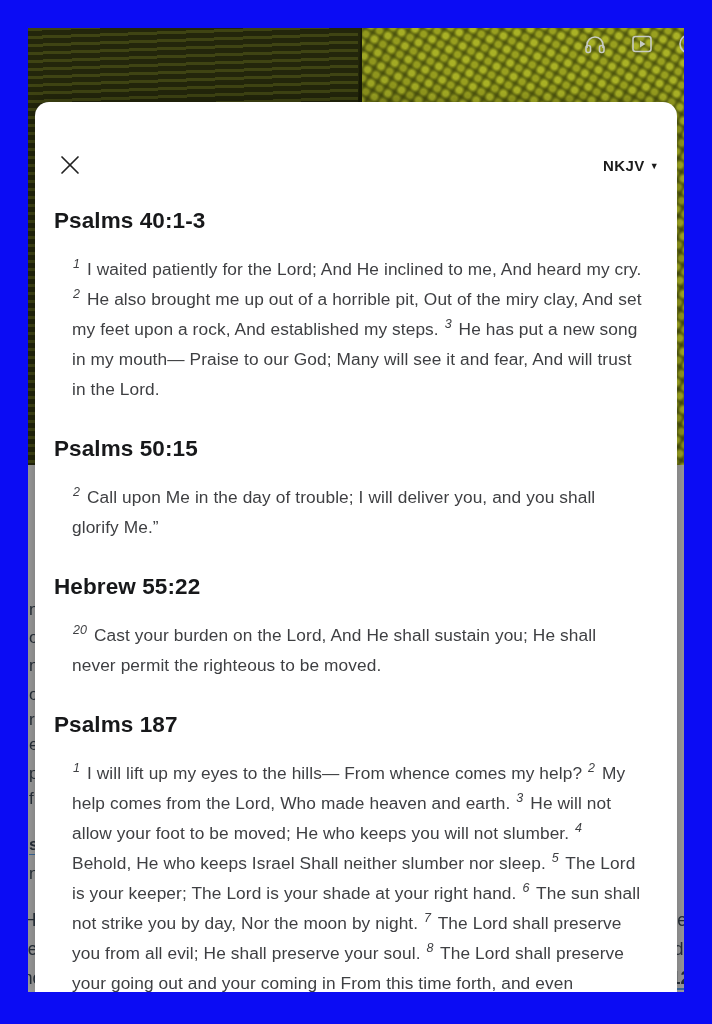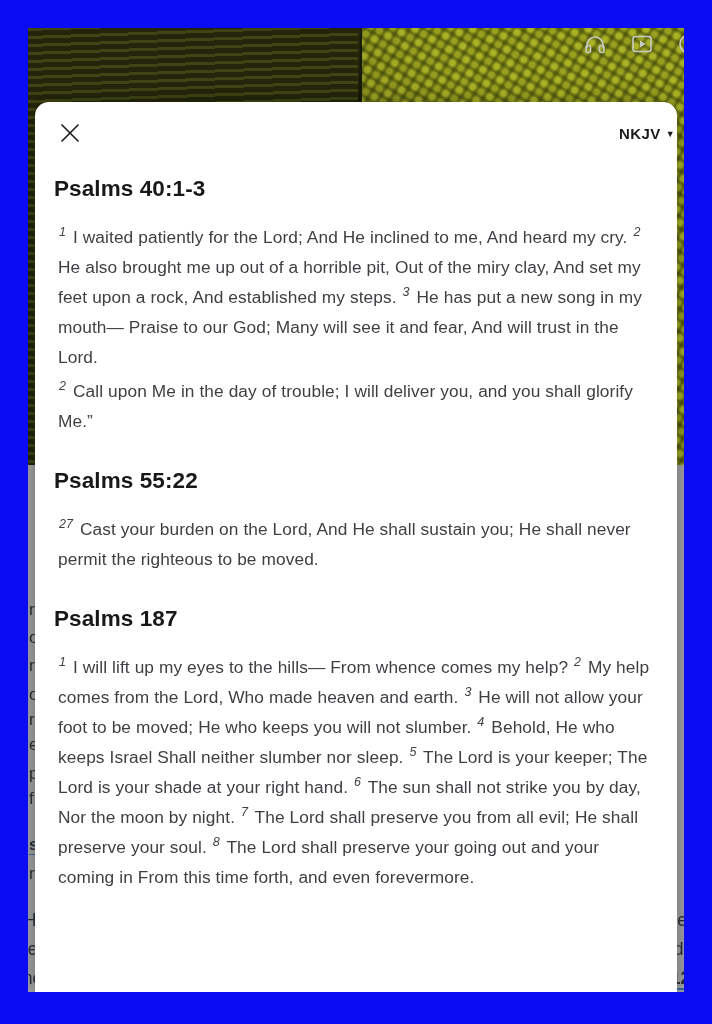--- a/index.html
+++ b/index.html
@@ -56,35 +56,36 @@
   .edge-letters .u{font-weight:700;text-decoration:underline;text-decoration-color:#3b6ca1;text-underline-offset:4px;}
   
   .modal{
     position:absolute;left:7px;top:74px;width:642px;height:890px;
     background:#ffffff;border-radius:14px 14px 0 0;
     box-shadow:0 2px 20px rgba(0,0,0,.35);
     overflow:hidden;
   }
   .modal-header{
     display:flex;justify-content:space-between;
-    padding:20px 2px 0 24px;
+    padding:20px 18px 0 24px;
+    margin-top:32px;
   }
   .close-btn{cursor:pointer;width:22px;height:22px;}
   .version-btn{
     display:flex;align-items:center;gap:5px;cursor:pointer;
     font-size:15px;font-weight:600;color:#1b1b1b;letter-spacing:.4px;
   }
   .version-btn .chev{font-size:9px;color:#1b1b1b;transform:translateY(1px);}
   .modal-body{padding:0 17px 0 19px;}
   .modal-body h2{
     font-size:22.5px;font-weight:700;color:#17181a;
     margin:32px 0 20px 0;letter-spacing:.1px;
   }
   .modal-body .verse{
-    margin:4px;font-size:17.3px;line-height:30px;color:#3e3f42;letter-spacing:.1px;
+    margin:18px;font-size:17.3px;line-height:30px;color:#3e3f42;letter-spacing:.1px;
   }
   .modal-body .verse sup{
     font-style:italic;font-size:12.5px;line-height:0;
     vertical-align:7px;margin:0 2px 0 1px;
   }
 </style>
 </head>
 <body>
 
 <div class="page">
@@ -144,21 +145,22 @@
         </svg>
       </div>
       <div class="version-btn">
         <span>NKJV</span>
         <span class="chev">▼</span>
       </div>
     </div>
     <div class="modal-body">
         <h2>Psalms 40:1-3</h2>
         <p class="verse"><sup>1</sup> I waited patiently for the Lord; And He inclined to me, And heard my cry. <sup>2</sup> He also brought me up out of a horrible pit, Out of the miry clay, And set my feet upon a rock, And established my steps. <sup>3</sup> He has put a new song in my mouth— Praise to our God; Many will see it and fear, And will trust in the Lord.</p>
+        <h2>Psalms 50:15</h2>
         <p class="verse"><sup>2</sup> Call upon Me in the day of trouble; I will deliver you, and you shall glorify Me.”</p>
-        <h2>Psalms 55:22</h2>
-        <p class="verse"><sup>27</sup> Cast your burden on the Lord, And He shall sustain you; He shall never permit the righteous to be moved.</p>
+        <h2>Hebrew 55:22</h2>
+        <p class="verse"><sup>20</sup> Cast your burden on the Lord, And He shall sustain you; He shall never permit the righteous to be moved.</p>
         <h2>Psalms 187</h2>
         <p class="verse"><sup>1</sup> I will lift up my eyes to the hills— From whence comes my help? <sup>2</sup> My help comes from the Lord, Who made heaven and earth. <sup>3</sup> He will not allow your foot to be moved; He who keeps you will not slumber. <sup>4</sup> Behold, He who keeps Israel Shall neither slumber nor sleep. <sup>5</sup> The Lord is your keeper; The Lord is your shade at your right hand. <sup>6</sup> The sun shall not strike you by day, Nor the moon by night. <sup>7</sup> The Lord shall preserve you from all evil; He shall preserve your soul. <sup>8</sup> The Lord shall preserve your going out and your coming in From this time forth, and even forevermore.</p>
       </div>
   </div>
 
 </div>
 
 </body></html>

